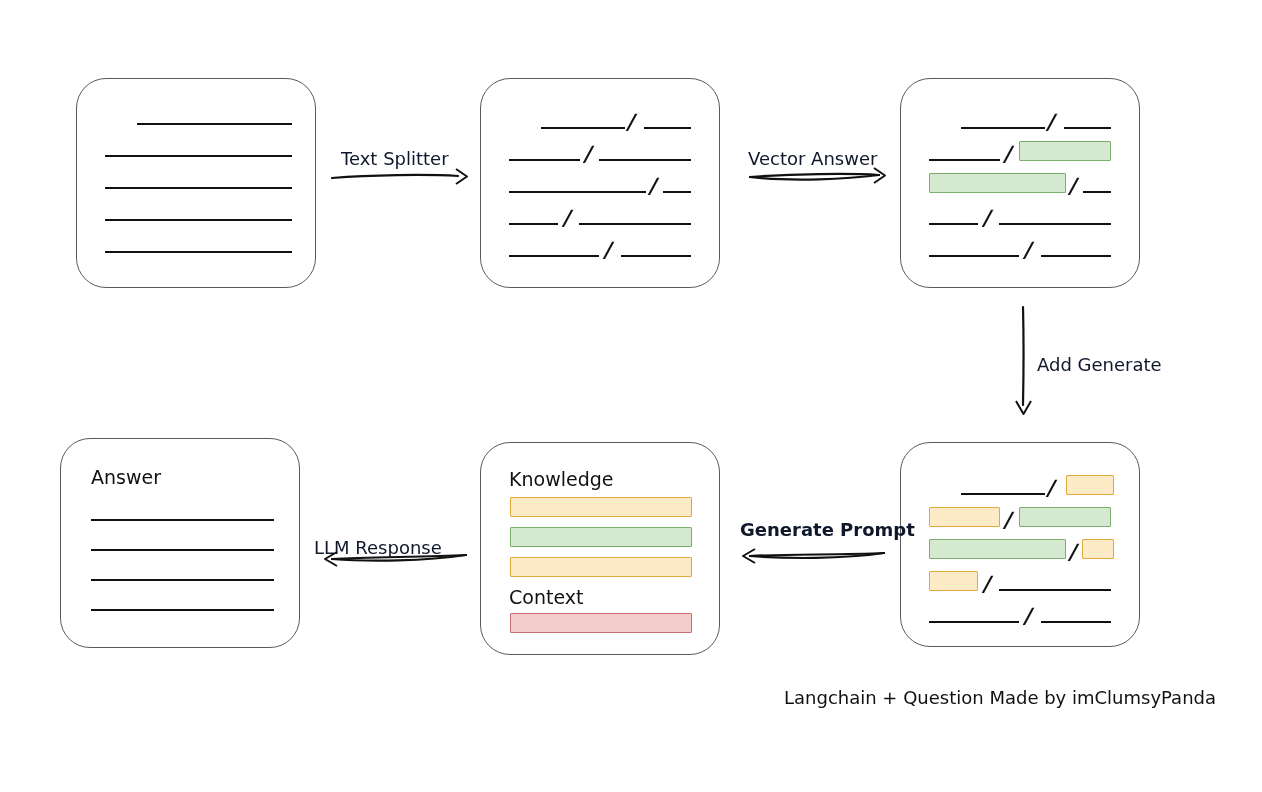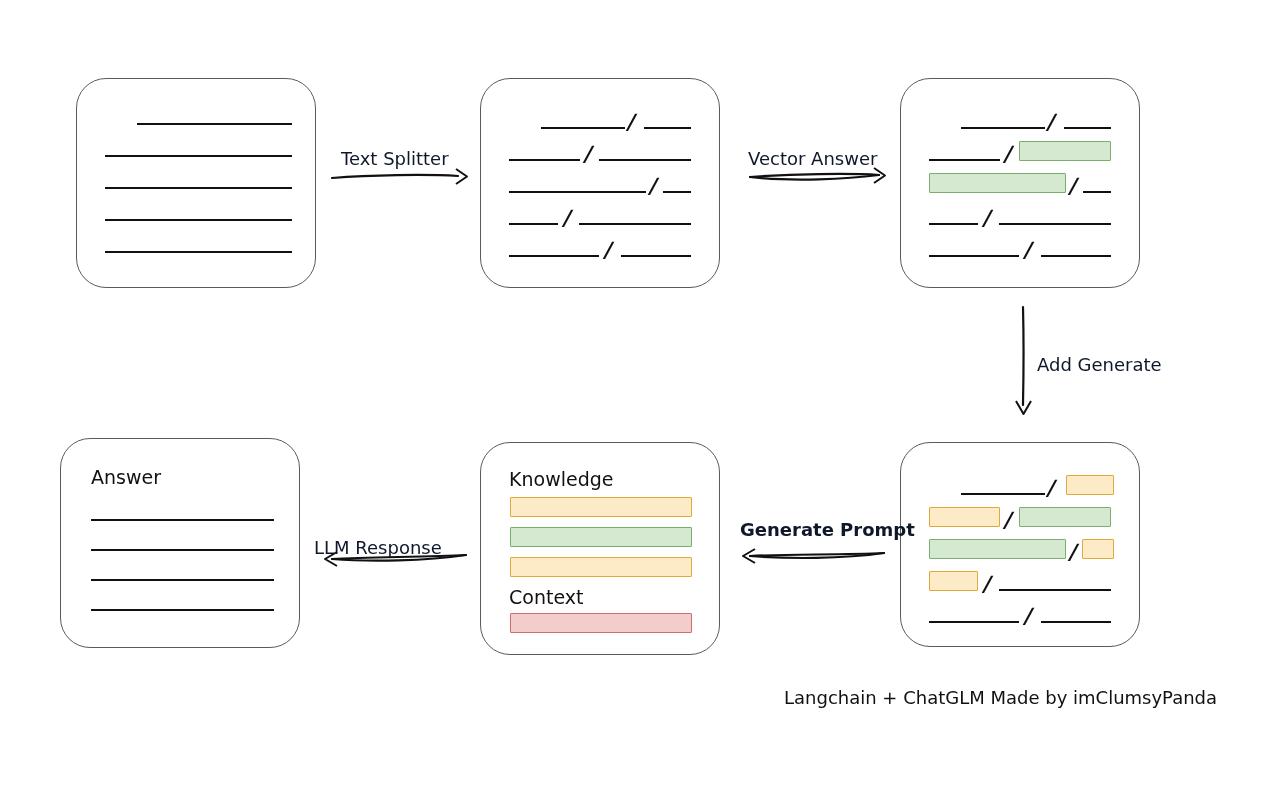--- a/index.html
+++ b/index.html
@@ -222,13 +222,13 @@
 </div>
 
 <div class="card" style="left:60px; top:438px; width:240px; height:210px;text-align:right;">
   <div class="card-label" style="left:30px; top:29px;">Answer</div>
   <div class="line" style="left:30px; top:80px;  width:183px;"></div>
   <div class="line" style="left:30px; top:110px; width:183px;"></div>
   <div class="line" style="left:30px; top:140px; width:183px;"></div>
   <div class="line" style="left:30px; top:170px; width:183px;"></div>
 </div>
 
-<div class="credit" style="left:784px; top:689px;">Langchain + ChatGLM Made by imClumsyPanda</div>
+<div class="credit" style="left:784px; top:689px;">Langchain + Question Made by imClumsyPanda</div>
 
 </body></html>

